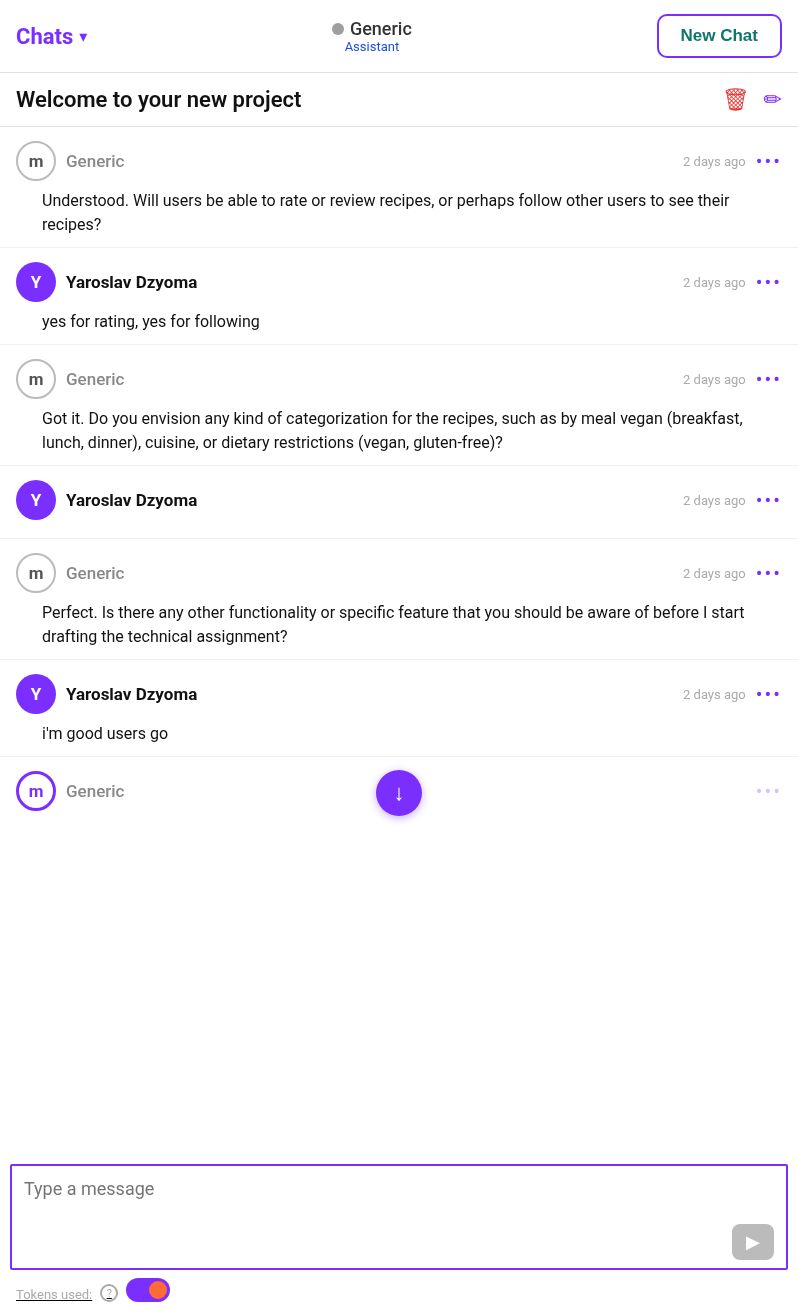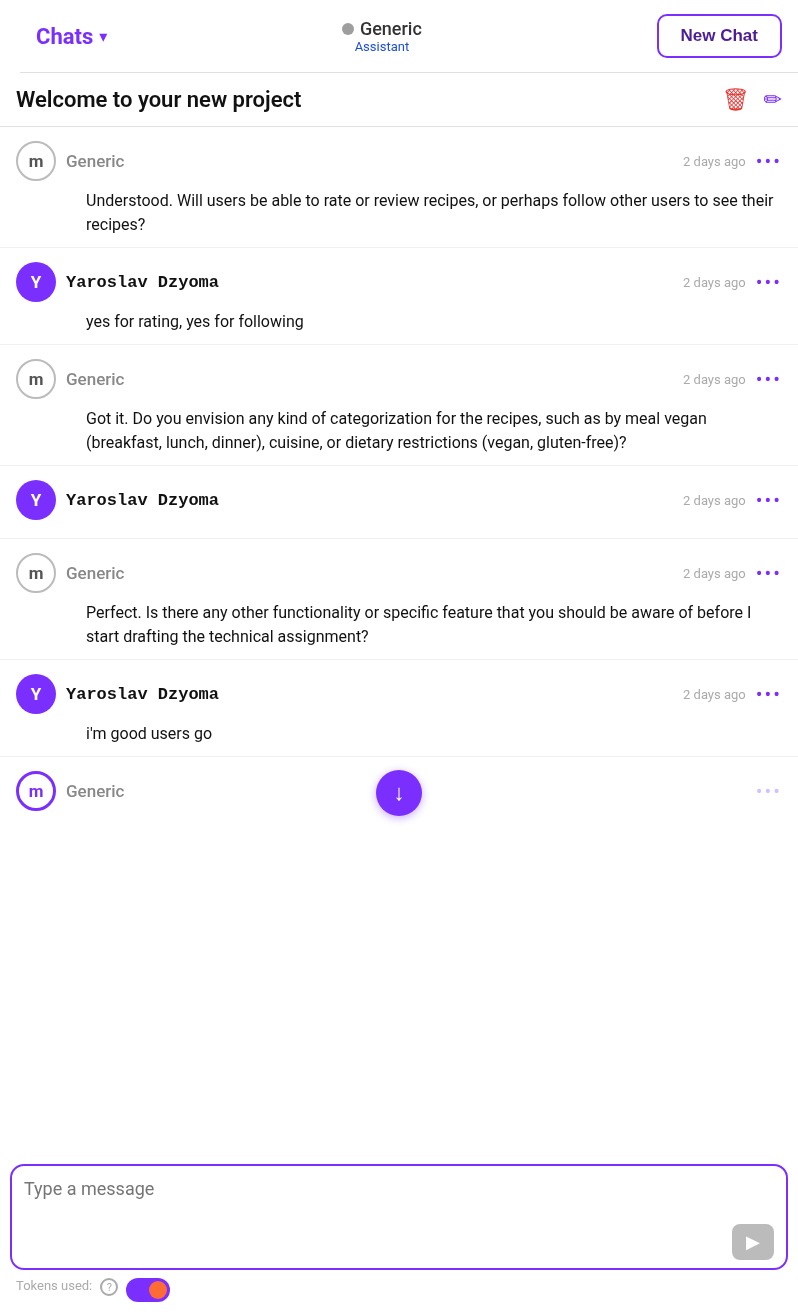--- a/index.html
+++ b/index.html
@@ -13,21 +13,20 @@
     }
 
     
     .header {
       display: flex;
       align-items: center;
       justify-content: space-between;
       padding: 14px 16px;
       border-bottom: 1px solid #e0e0e0;
       background: #fff;
-      margin-left: 20px;
     }
     .header-chats {
       display: flex;
       align-items: center;
       gap: 6px;
       cursor: pointer;
     }
     .header-chats-label {
       font-size: 22px;
       font-weight: 700;
@@ -58,21 +57,21 @@
       font-weight: 500;
       color: #333;
     }
     .header-assistant-sub {
       font-size: 13px;
       color: #1d4ed8;
     }
     .new-chat-btn {
       border: 2px solid #7b2fff;
       background: #fff;
-      color: #4c1d95;
+      color: #0f766e;
       font-size: 17px;
       font-weight: 700;
       padding: 10px 22px;
       border-radius: 10px;
       cursor: pointer;
     }
 
     
     .project-bar {
       display: flex;
@@ -149,42 +148,41 @@
       justify-content: space-between;
     }
     .message-sender {
       font-size: 17px;
       font-weight: 500;
       color: #888;
     }
     .message-sender.user-sender {
       color: #111;
       font-weight: 700;
-      font-family: Liberation Mono, monospace;
     }
     .message-time-menu {
       display: flex;
       align-items: center;
       gap: 10px;
     }
     .message-time {
       font-size: 13px;
       color: #aaa;
     }
     .dots-menu {
       color: #7b2fff;
       font-size: 20px;
       cursor: pointer;
       letter-spacing: 2px;
     }
     .message-text {
       font-size: 16px;
       color: #111;
       line-height: 1.5;
-      margin-left: 70px;
+      margin-left: 26px;
     }
 
     
     .scroll-down-fab {
       position: absolute;
       bottom: 14px;
       left: 50%;
       transform: translateX(-50%);
       width: 46px;
       height: 46px;
@@ -205,21 +203,21 @@
     
     .message-block-partial {
       padding: 14px 16px 0 16px;
       overflow: hidden;
       max-height: 60px;
     }
 
     
     .input-area {
       border: 2px solid #7b2fff;
-      border-radius: 14px;
+      border-radius: 2px;
       margin: 10px 10px 0 10px;
       padding: 12px 12px 8px 12px;
       display: flex;
       flex-direction: column;
       position: relative;
     }
     .message-input {
       font-size: 18px;
       color: #aaa;
       border: none;
@@ -244,23 +242,24 @@
       margin-top: 4px;
     }
     .send-icon {
       color: #fff;
       font-size: 18px;
     }
 
     
     .footer {
       display: flex;
-      align-items: flex-start;
+      align-items: flex-end;
       gap: 8px;
       padding: 8px 16px 12px 16px;
+      text-decoration: underline;
     }
     .tokens-label {
       font-size: 13px;
       color: #aaa;
     }
     .help-icon {
       width: 18px;
       height: 18px;
       border-radius: 50%;
       border: 2px solid #aaa;

